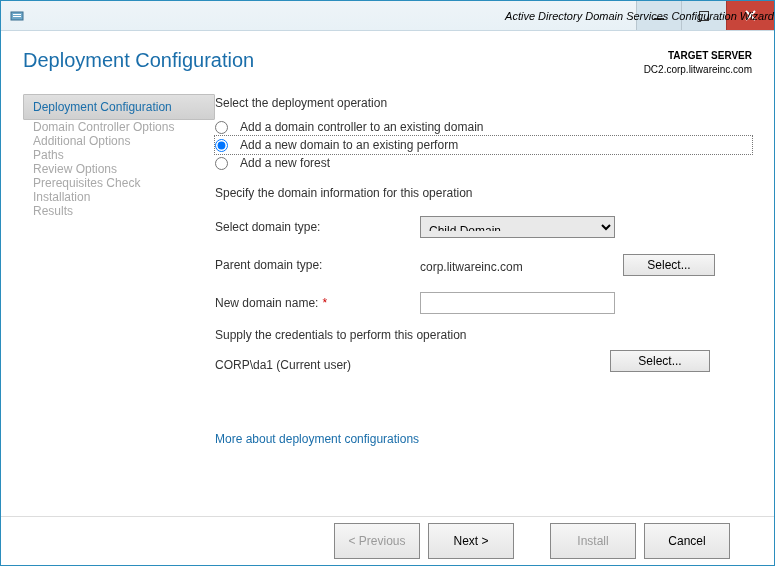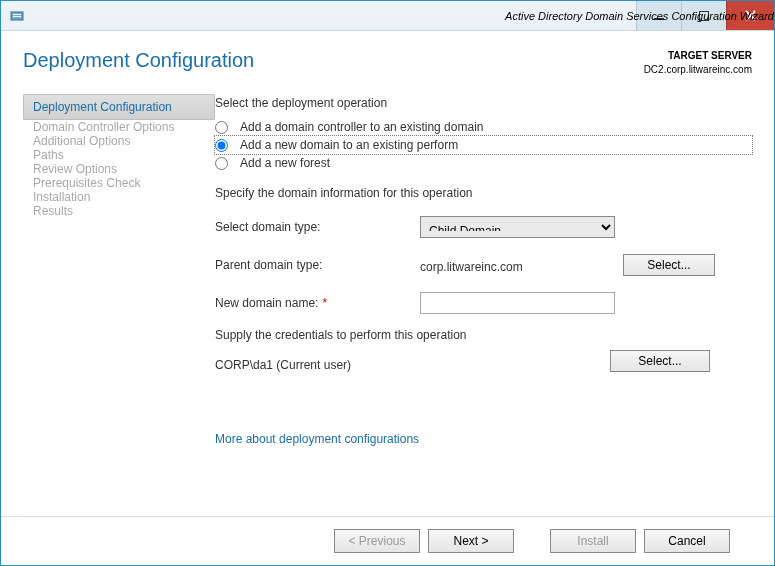--- a/index.html
+++ b/index.html
@@ -34,21 +34,21 @@
     .form-row .fbtn { margin-left:8px; }
     select.fval { height:22px; border:1px solid #888; background:#e9e9e9; font-size:12px; padding:6px 4px; }
     input.fval { height:22px; border:1px solid #aaa; padding:0 4px; font-size:12px; }
     .req { color:#c00; padding-left:4px; }
     .btn { height:22px; min-width:92px; border:1px solid #888; background:linear-gradient(#f6f6f6,#e5e5e5); font-size:12px; cursor:default; padding:0 8px; }
     .cred-row { display:flex; align-items:flex-end; margin-top:8px; }
     .cred-row .cuser { flex:0 0 395px; }
     .link { color:#1a6eaa; cursor:pointer; }
     .footer-sep { border-top:1px solid #ddd; margin: 18px -22px 0 -22px; }
     .footer { height:48px; display:flex; align-items:center; justify-content:flex-end; gap:8px; padding: 0 22px; }
-    .footer .btn { min-width:86px; height:24px; }
+    .footer .btn { min-width:86px; height:36px; }
     .footer .btn.disabled { color:#9a9a9a; }
     .plain-text { display:inline-block; padding-top:3px; }
   </style>
 </head>
 <body>
 
 <div class="window">
   <div class="titlebar">
     <div class="sysicon">
       <svg width="14" height="14" viewBox="0 0 14 14">

